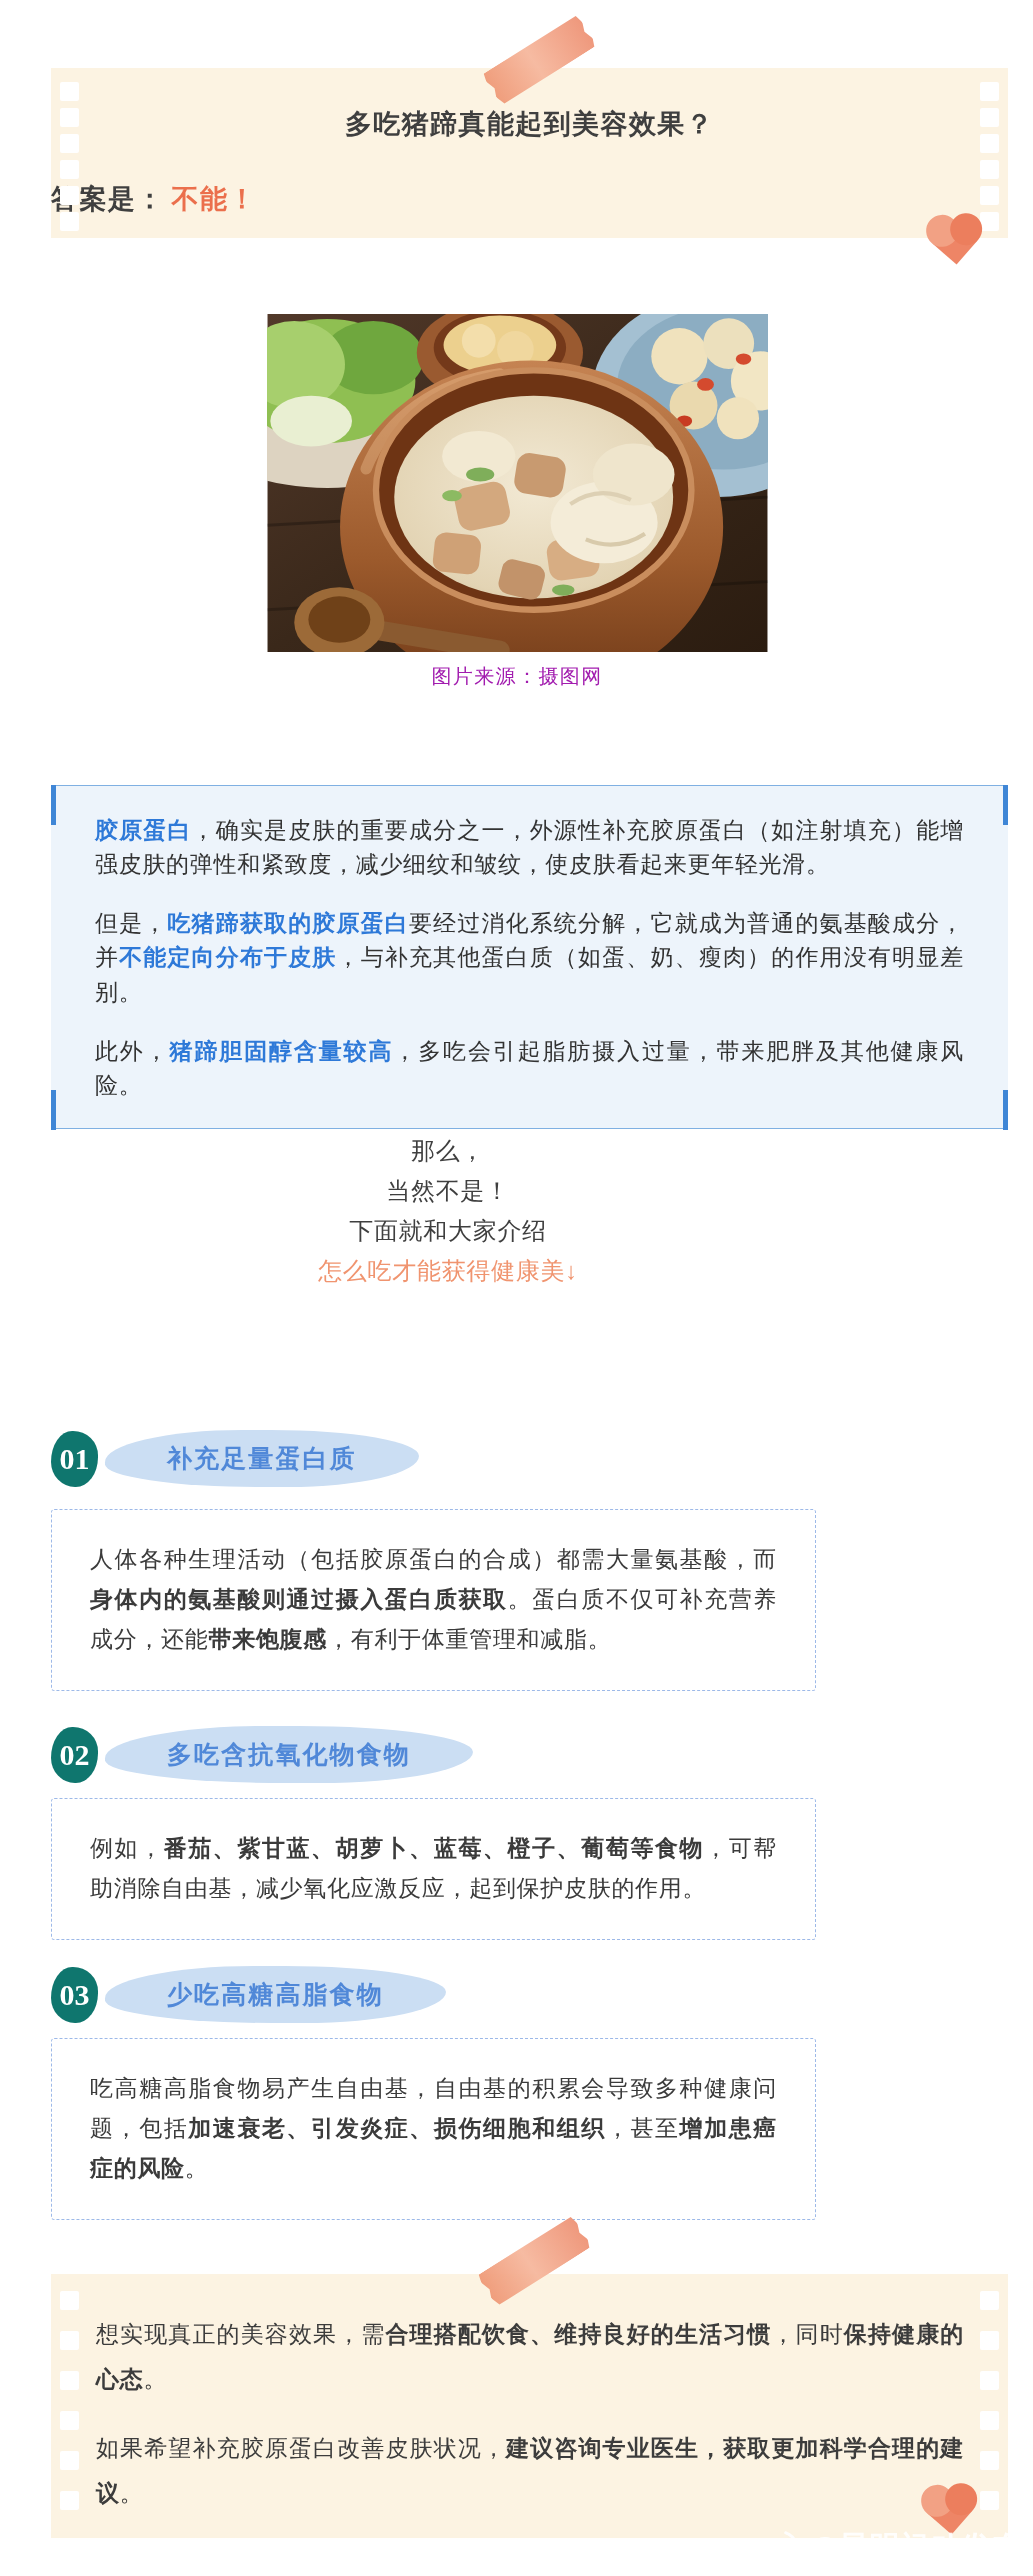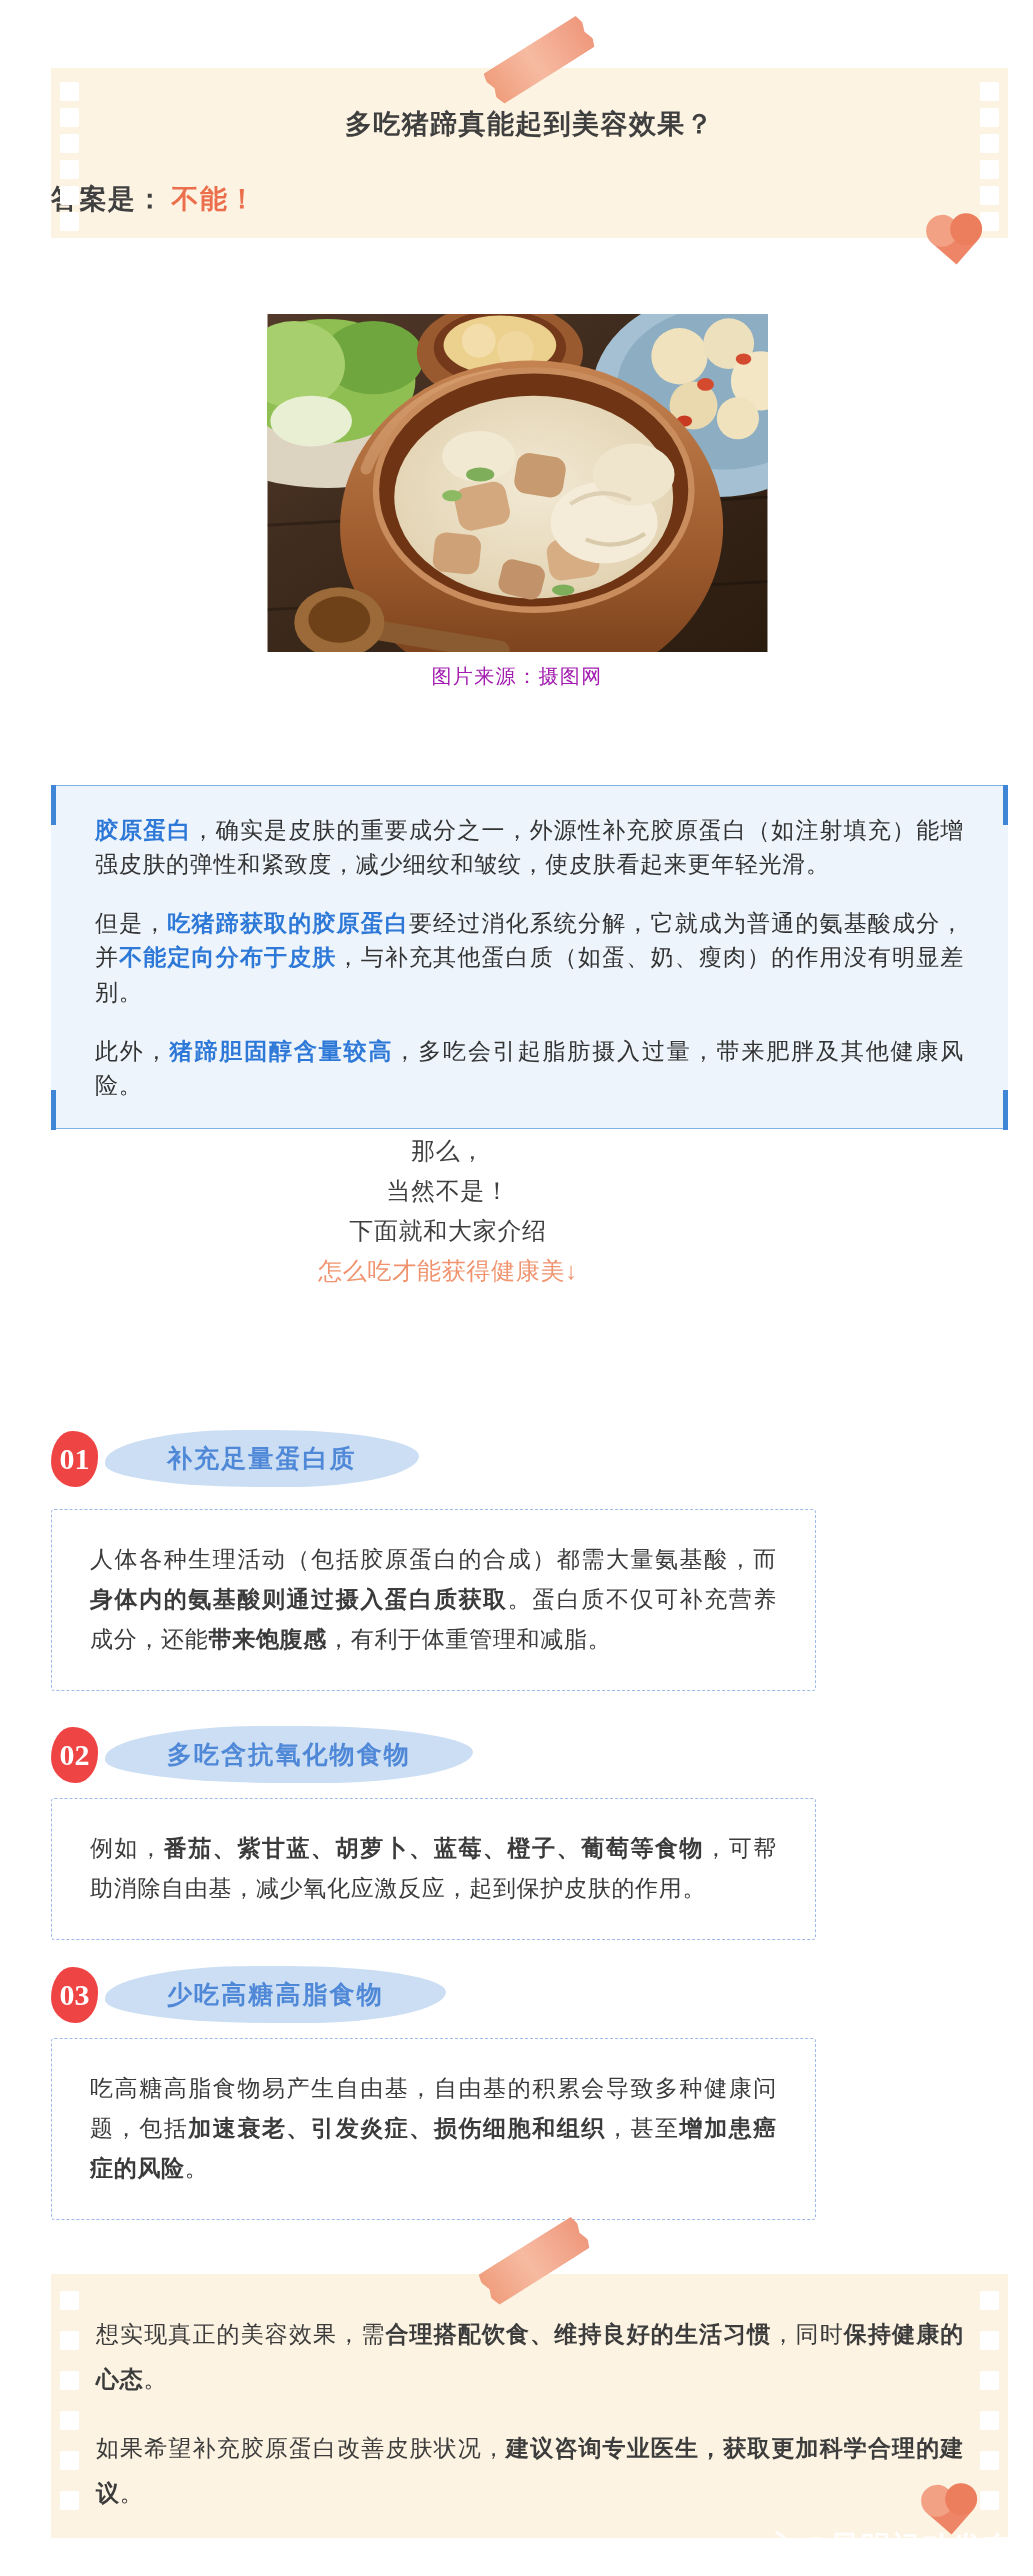--- a/index.html
+++ b/index.html
@@ -61,21 +61,21 @@
   .kw{color:#2e79d8;font-weight:700;}
   .b{font-weight:700;}
 
   
   .mid-block{position:absolute;top:1131px;left:0;width:896px;text-align:center;
              font-size:24px;line-height:40px;color:#3f3f3f;letter-spacing:0.7px;}
   .mid-line.coral{color:#f0946f;}
 
   
   .sec-header{position:absolute;left:51px;display:flex;align-items:center;}
-  .sec-badge{width:47px;height:56px;background:#ef4444;border-radius:46% 54% 48% 52%/56% 44% 54% 46%;
+  .sec-badge{width:47px;height:56px;background:#0f766e;border-radius:46% 54% 48% 52%/56% 44% 54% 46%;
              color:#ffffff;font-size:30px;font-weight:700;text-align:center;line-height:56px;
              flex:0 0 47px;}
   .sec-pill{position:relative;margin-left:7px;background:#cbdef3;color:#5088d8;
             font-size:25px;font-weight:700;letter-spacing:2.1px;
             padding:12px 62px;border-radius:48% 52% 46% 54%/62% 50% 60% 44%;}
   .sec-pill::before{content:"";position:absolute;inset:-5px;background:#cbdef3;opacity:.45;
                     border-radius:52% 48% 56% 44%/48% 62% 44% 58%;z-index:-1;}
   .hdr1{top:1430px;}
   .hdr2{top:1726px;}
   .hdr3{top:1966px;}
@@ -86,21 +86,21 @@
   .box1{top:1509px;min-height:178px;}
   .box2{top:1798px;min-height:137px;}
   .box3{top:2038px;min-height:137px;}
 
   
   .closing{padding:39px 44px 0 45px;font-size:23px;line-height:1.95;letter-spacing:0.7px;
            text-align:justify;color:#3c3c3c;}
   .closing p{margin:0 0 24px 0;}
 
   
-  .watermark{position:absolute;top:2527px;right:20px;display:flex;align-items:center;gap:11px;
+  .watermark{position:absolute;top:2527px;right:11px;display:flex;align-items:center;gap:11px;
              color:rgba(255,255,255,0.9);font-family:"Liberation Sans","DejaVu Sans",sans-serif;
              font-size:30px;font-weight:700;letter-spacing:0.7px;z-index:5;}
   .watermark svg{display:block;opacity:.9;}
 </style>
 </head>
 <body>
 
 <div class="page">
 
   <div class="cream-card card-top">

